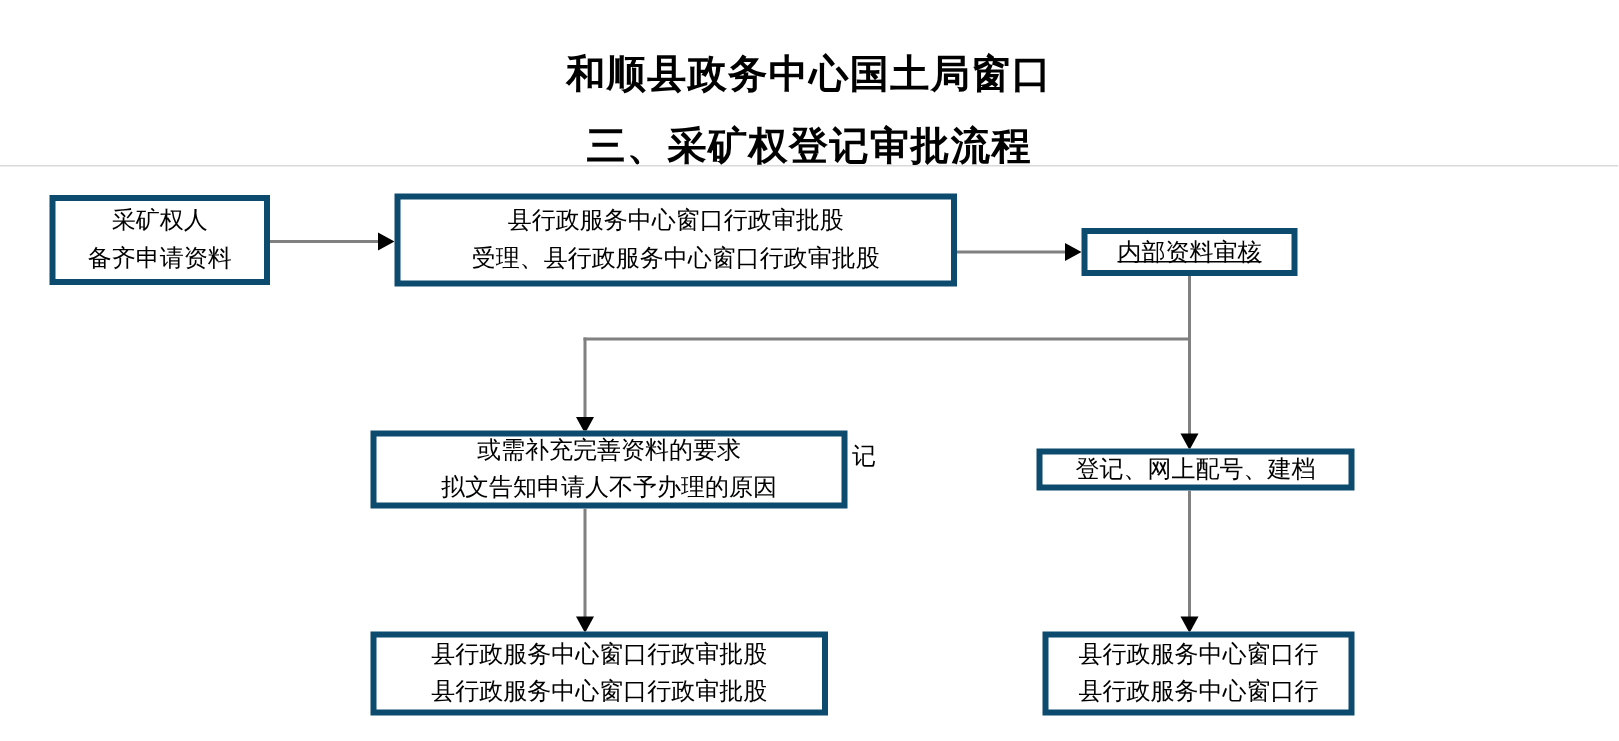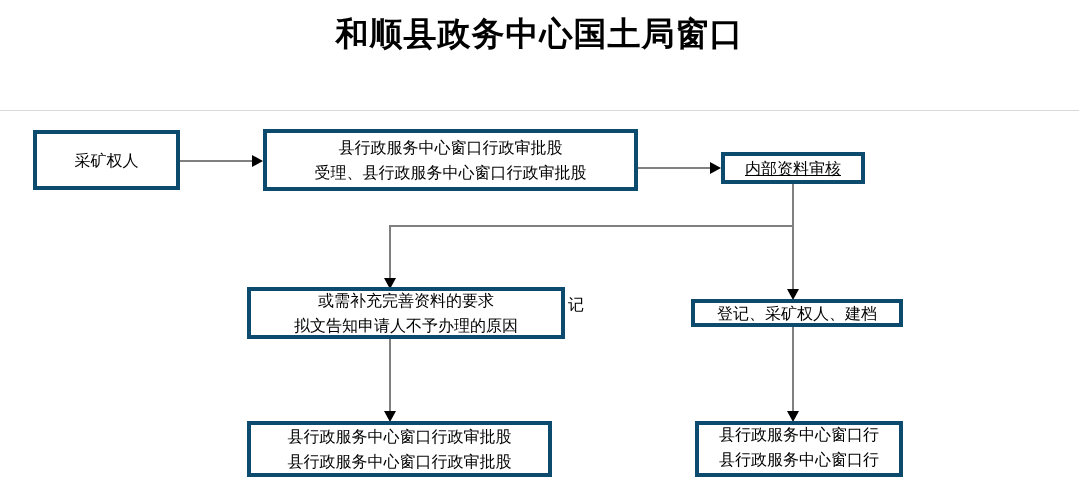--- a/index.html
+++ b/index.html
@@ -21,26 +21,27 @@
 
   
   .title-block {
     position: absolute;
     left: 0;
     top: 18px;
     width: 1079px;
     text-align: center;
   }
   .title-line {
-    font-family: Liberation Serif, serif;
-    font-size: 33px;
+    font-family: Liberation Sans, sans-serif;
+    font-size: 26px;
     font-weight: bold;
     line-height: 33px;
     letter-spacing: 1px;
     white-space: nowrap;
+    margin-top: 15px;
   }
 
   
   .hrule {
     position: absolute;
     left: 0;
     top: 110px;
     width: 1079px;
     height: 1px;
     background: #d9d9d9;
@@ -108,20 +109,21 @@
     z-index: 1;
   }
 </style>
 </head>
 <body>
 
 <div id="page">
 
   <div class="title-block">
     <div class="title-line">和顺县政务中心国土局窗口</div>
+    <div class="title-line">三、采矿权登记审批流程</div>
   </div>
 
   <div class="hrule"></div>
 
   <div class="hline" style="left:180px; top:160px; width:76px;"></div>
   <div class="arrow-r" style="left:252px; top:155px;"></div>
 
   <div class="hline" style="left:638px; top:167px; width:78px;"></div>
   <div class="arrow-r" style="left:710px; top:162px;"></div>
 
@@ -135,43 +137,44 @@
   <div class="vline" style="left:389px; top:339px; height:80px;"></div>
   <div class="arrow-d" style="left:384px; top:411px;"></div>
 
   <div class="vline" style="left:792px; top:327px; height:92px;"></div>
   <div class="arrow-d" style="left:787px; top:411px;"></div>
 
   <div class="ghost" style="left:568px; top:292px;">记</div>
 
   <div class="node" style="left:33px; top:130px; width:147px; height:60px;">
     <span class="ln">采矿权人</span>
+    <span class="ln">备齐申请资料</span>
   </div>
 
   <div class="node" style="left:263px; top:129px; width:375px; height:62px;">
     <span class="ln">县行政服务中心窗口行政审批股</span>
     <span class="ln">受理、县行政服务中心窗口行政审批股</span>
   </div>
 
   <div class="node" style="left:721px; top:152px; width:144px; height:32px;text-decoration:underline;">
     <span class="ln">内部资料审核</span>
   </div>
 
   <div class="node" style="left:247px; top:287px; width:318px; height:52px;">
     <span class="ln">或需补充完善资料的要求</span>
     <span class="ln">拟文告知申请人不予办理的原因</span>
   </div>
 
   <div class="node" style="left:691px; top:299px; width:212px; height:28px;">
-    <span class="ln">登记、采矿权人、建档</span>
+    <span class="ln">登记、网上配号、建档</span>
   </div>
 
   <div class="node" style="left:247px; top:421px; width:305px; height:56px;">
     <span class="ln">县行政服务中心窗口行政审批股</span>
     <span class="ln">县行政服务中心窗口行政审批股</span>
   </div>
 
-  <div class="node" style="left:695px; top:421px; width:208px; height:56px;font-family:Liberation Mono, monospace;">
+  <div class="node" style="left:695px; top:421px; width:208px; height:56px;">
     <span class="ln">县行政服务中心窗口行</span>
     <span class="ln">县行政服务中心窗口行</span>
   </div>
 
 </div>
 
 </body></html>

